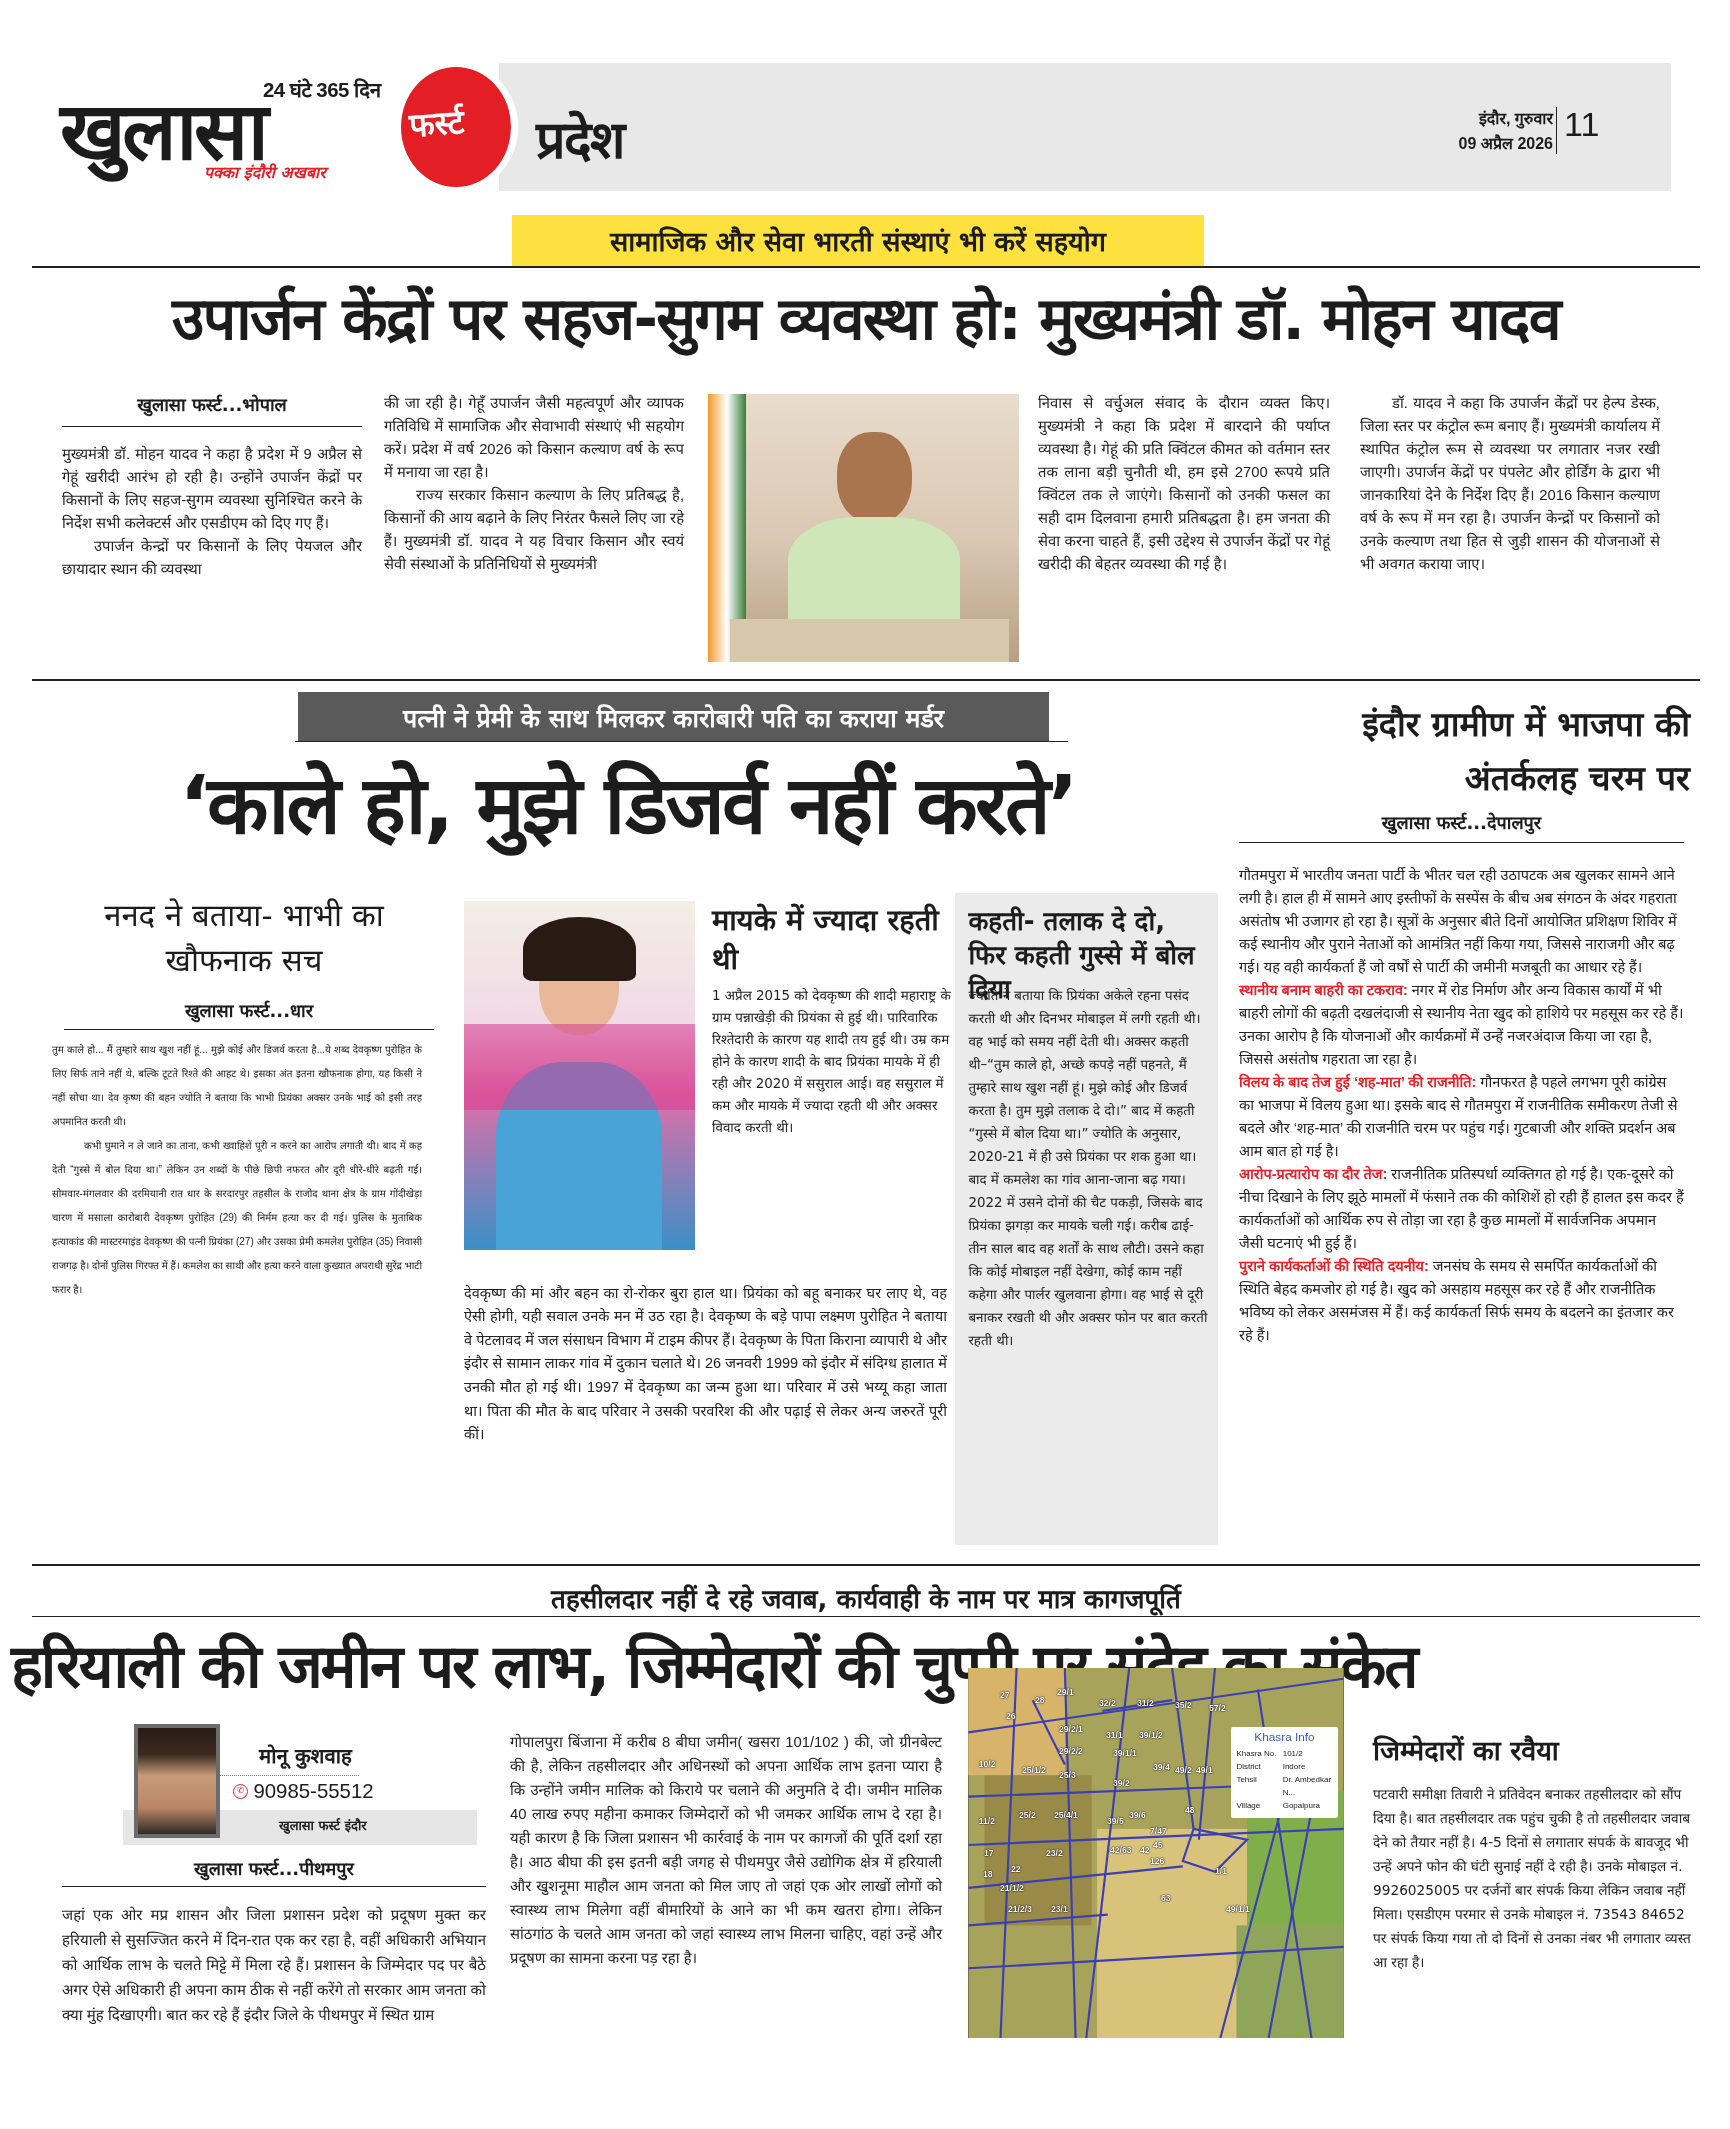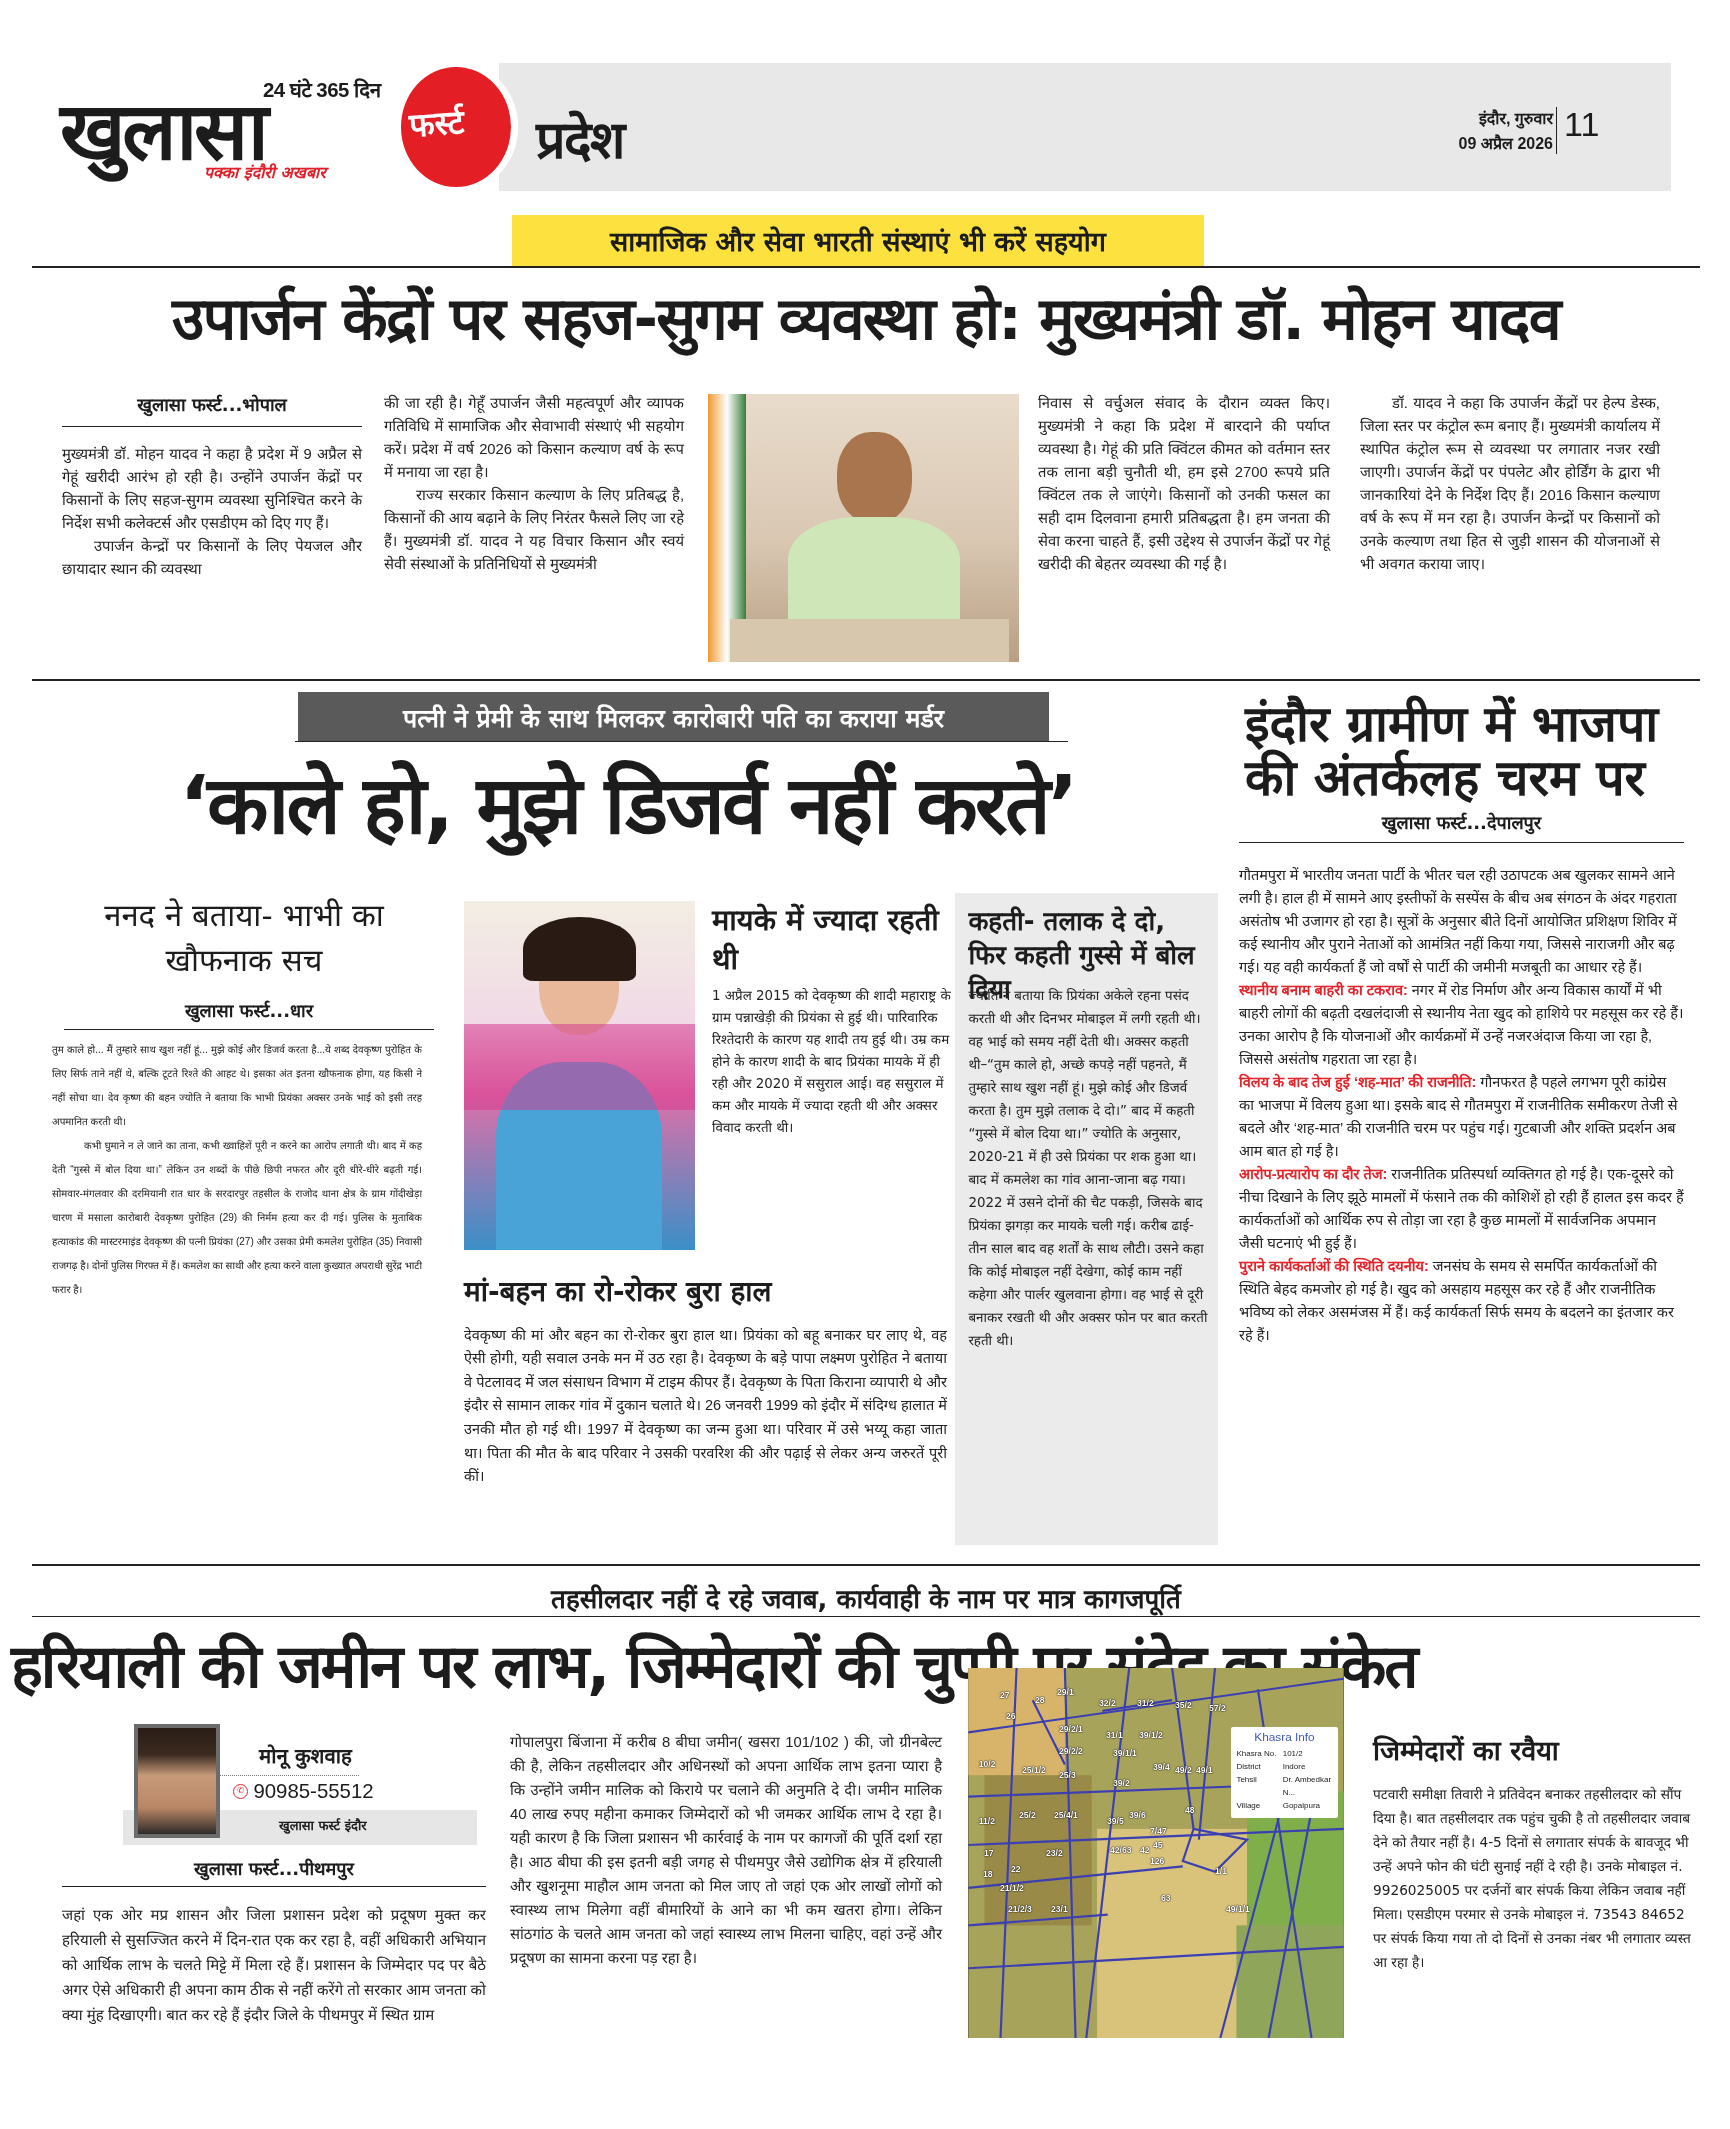--- a/index.html
+++ b/index.html
@@ -109,30 +109,29 @@
   <div class="abs" style="left:32px;top:161px;width:166px;height:188px;border-radius:40% 40% 0 0;background:#4aa3d6"></div>
   <div class="abs" style="left:0;top:123px;width:231px;height:86px;background:rgba(214,61,143,.55)"></div>
 </div>
 
 <div class="abs" style="left:712px;top:901px;width:244px">
   <div class="subhead" style="font-size:29px;line-height:39px">मायके में ज्यादा रहती थी</div>
   <div class="col" style="margin-top:6.4px;font-family:'DejaVu Sans',sans-serif;font-size:13.4px;line-height:22px;text-align:left">1 अप्रैल 2015 को देवकृष्ण की शादी महाराष्ट्र के ग्राम पन्नाखेड़ी की प्रियंका से हुई थी। पारिवारिक रिश्तेदारी के कारण यह शादी तय हुई थी। उम्र कम होने के कारण शादी के बाद प्रियंका मायके में ही रही और 2020 में ससुराल आई। वह ससुराल में कम और मायके में ज्यादा रहती थी और अक्सर विवाद करती थी।</div>
 </div>
 
 <div class="abs" style="left:464px;top:1271px;width:483px">
-  <div class="subhead" style="font-size:28px">मां-बहन का रो-रोकर बुरा हाल</div>
   <div class="col" style="margin-top:10.7px;font-size:14.5px;line-height:23.6px">देवकृष्ण की मां और बहन का रो-रोकर बुरा हाल था। प्रियंका को बहू बनाकर घर लाए थे, वह ऐसी होगी, यही सवाल उनके मन में उठ रहा है। देवकृष्ण के बड़े पापा लक्ष्मण पुरोहित ने बताया वे पेटलावद में जल संसाधन विभाग में टाइम कीपर हैं। देवकृष्ण के पिता किराना व्यापारी थे और इंदौर से सामान लाकर गांव में दुकान चलाते थे। 26 जनवरी 1999 को इंदौर में संदिग्ध हालात में उनकी मौत हो गई थी। 1997 में देवकृष्ण का जन्म हुआ था। परिवार में उसे भय्यू कहा जाता था। पिता की मौत के बाद परिवार ने उसकी परवरिश की और पढ़ाई से लेकर अन्य जरुरतें पूरी कीं।</div>
 </div>
 
 <div class="abs grey-box" style="left:955px;top:893px;width:263px;height:652px">
   <div class="subhead" style="position:absolute;left:13.4px;top:10.7px;width:241px;font-size:26px;line-height:34px">कहती- तलाक दे दो, फिर कहती गुस्से में बोल दिया</div>
   <div class="col" style="position:absolute;left:13.4px;top:91px;width:241px;font-family:'DejaVu Sans',sans-serif;font-size:13.4px;line-height:23px;text-align:left">ज्योति ने बताया कि प्रियंका अकेले रहना पसंद करती थी और दिनभर मोबाइल में लगी रहती थी। वह भाई को समय नहीं देती थी। अक्सर कहती थी–“तुम काले हो, अच्छे कपड़े नहीं पहनते, मैं तुम्हारे साथ खुश नहीं हूं। मुझे कोई और डिजर्व करता है। तुम मुझे तलाक दे दो।” बाद में कहती “गुस्से में बोल दिया था।” ज्योति के अनुसार, 2020-21 में ही उसे प्रियंका पर शक हुआ था। बाद में कमलेश का गांव आना-जाना बढ़ गया। 2022 में उसने दोनों की चैट पकड़ी, जिसके बाद प्रियंका झगड़ा कर मायके चली गई। करीब ढाई-तीन साल बाद वह शर्तों के साथ लौटी। उसने कहा कि कोई मोबाइल नहीं देखेगा, कोई काम नहीं कहेगा और पार्लर खुलवाना होगा। वह भाई से दूरी बनाकर रखती थी और अक्सर फोन पर बात करती रहती थी।</div>
 </div>
 
-<div class="abs subhead" style="left:1245px;top:697px;width:445px;font-size:50px;line-height:54px;text-align:left">इंदौर ग्रामीण में भाजपा की अंतर्कलह चरम पर</div>
+<div class="abs subhead" style="left:1245px;top:697px;width:445px;font-size:34px;line-height:54px;text-align:right">इंदौर ग्रामीण में भाजपा की अंतर्कलह चरम पर</div>
 <div class="abs dateline" style="left:1239px;top:810px;width:445px">खुलासा फर्स्ट...देपालपुर</div>
 <div class="abs rule" style="left:1239px;top:842px;width:445px"></div>
 <div class="abs col" style="left:1239px;top:864px;width:445px;font-size:14.5px;line-height:23px;text-align:left">
   <p>गौतमपुरा में भारतीय जनता पार्टी के भीतर चल रही उठापटक अब खुलकर सामने आने लगी है। हाल ही में सामने आए इस्तीफों के सस्पेंस के बीच अब संगठन के अंदर गहराता असंतोष भी उजागर हो रहा है। सूत्रों के अनुसार बीते दिनों आयोजित प्रशिक्षण शिविर में कई स्थानीय और पुराने नेताओं को आमंत्रित नहीं किया गया, जिससे नाराजगी और बढ़ गई। यह वही कार्यकर्ता हैं जो वर्षों से पार्टी की जमीनी मजबूती का आधार रहे हैं।</p>
   <p style="text-indent:0"><span class="red-lead">स्थानीय बनाम बाहरी का टकराव:</span><span> नगर में रोड निर्माण और अन्य विकास कार्यों में भी बाहरी लोगों की बढ़ती दखलंदाजी से स्थानीय नेता खुद को हाशिये पर महसूस कर रहे हैं। उनका आरोप है कि योजनाओं और कार्यक्रमों में उन्हें नजरअंदाज किया जा रहा है, जिससे असंतोष गहराता जा रहा है।</span></p>
   <p style="text-indent:0"><span class="red-lead">विलय के बाद तेज हुई ‘शह-मात’ की राजनीति:</span><span> गौनफरत है पहले लगभग पूरी कांग्रेस का भाजपा में विलय हुआ था। इसके बाद से गौतमपुरा में राजनीतिक समीकरण तेजी से बदले और ‘शह-मात’ की राजनीति चरम पर पहुंच गई। गुटबाजी और शक्ति प्रदर्शन अब आम बात हो गई है।</span></p>
   <p style="text-indent:0"><span class="red-lead">आरोप-प्रत्यारोप का दौर तेज:</span><span> राजनीतिक प्रतिस्पर्धा व्यक्तिगत हो गई है। एक-दूसरे को नीचा दिखाने के लिए झूठे मामलों में फंसाने तक की कोशिशें हो रही हैं हालत इस कदर हैं कार्यकर्ताओं को आर्थिक रुप से तोड़ा जा रहा है कुछ मामलों में सार्वजनिक अपमान जैसी घटनाएं भी हुई हैं।</span></p>
   <p style="text-indent:0"><span class="red-lead"> पुराने कार्यकर्ताओं की स्थिति दयनीय:</span><span> जनसंघ के समय से समर्पित कार्यकर्ताओं की स्थिति बेहद कमजोर हो गई है। खुद को असहाय महसूस कर रहे हैं और राजनीतिक भविष्य को लेकर असमंजस में हैं। कई कार्यकर्ता सिर्फ समय के बदलने का इंतजार कर रहे हैं।</span></p>
 </div>
 

